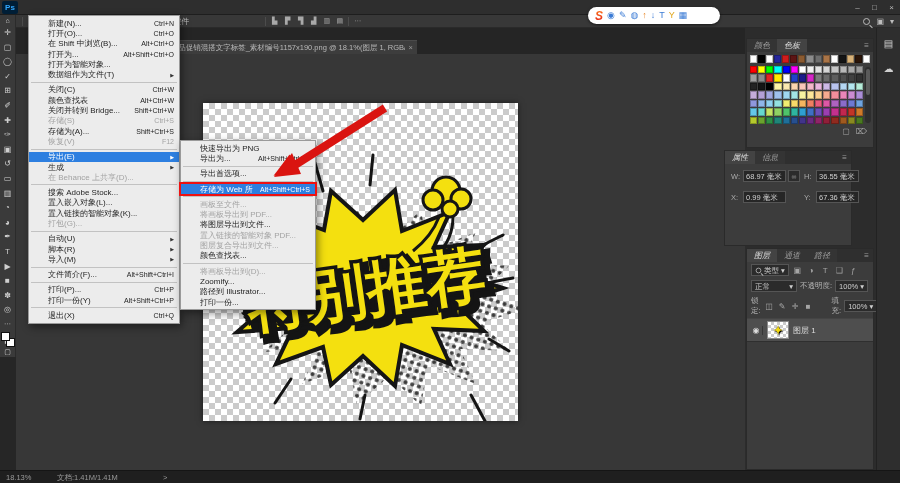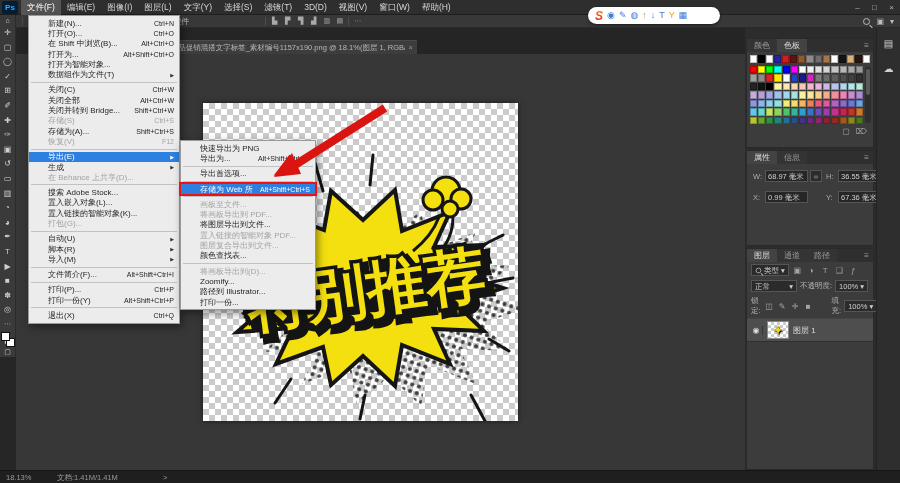--- a/index.html
+++ b/index.html
@@ -63,35 +63,35 @@
   .mi.disabled .lab, .mi.disabled .sc { color:#a3a3a3; }
   .mi.highlighted { background:#2d7fe0; } .mi.highlighted .lab, .mi.highlighted .sc, .mi.highlighted .arr { color:#fff; }
   .mi.annotated { box-shadow:0 0 0 2px #ee1111; position:relative; z-index:2; }
   .msep { height:5px; display:flex; align-items:center; padding:0 2px; }
   .msep i { display:block; width:100%; height:1px; background:#c2c2c2; }
 
   
   .dock-bg { position:absolute; top:28px; left:745px; width:131px; height:442px; background:#2c2c2c; z-index:3; }
   .panel { position:absolute; width:128px; background:#3c3c3c; border:1px solid #2a2a2a; z-index:4; }
   .ptabs { display:flex; height:13px; background:#2f2f2f; align-items:stretch; }
-  .ptab { padding:0 7px; line-height:13px; font-size:8px; color:#9e9e9e; background:#343434; }
+  .ptab { padding:0 7px; line-height:13px; font-size:8px; color:#9e9e9e; background:#343434;font-style:italic; }
   .ptab.active { background:#434343; color:#dcdcdc; }
   .pmenu { margin-left:auto; padding:0 4px; line-height:13px; color:#9e9e9e; font-size:8px; }
 
   #swatches-panel { left:746px; top:38px; height:110px; }
   .sw-recent { display:flex; gap:1px; padding:3px 3px 2px 3px; }
   .sw-recent .sw { width:7.5px; height:7.5px; }
   .sw-grid { padding:1px 10px 1px 3px; display:flex; flex-direction:column; gap:1px; position:relative; }
   .sw-row { display:flex; gap:1px; }
   .sw { width:7.5px; height:7.5px; border:1px solid rgba(0,0,0,.25); }
   .sw-scroll { position:absolute; right:2px; top:2px; bottom:2px; width:6px; background:#2e2e2e; border-radius:3px; }
   .sw-scroll i { position:absolute; left:1px; right:1px; top:2px; height:26px; background:#5a5a5a; border-radius:2px; }
   .pfooter { display:flex; justify-content:flex-end; gap:6px; padding:2px 6px; color:#a5a5a5; font-size:8px; }
 
-  #props-panel { left:746px; top:150px; height:96px; }
+  #props-panel { left:724px; top:150px; height:96px; }
   .props-head { display:flex; align-items:center; gap:5px; padding:4px 5px; border-bottom:1px solid #303030; }
   .props-thumb { width:14px; height:12px; background:#5a5a5a; color:#ddd; font-size:7px; display:flex; align-items:center; justify-content:center; border:1px solid #777; }
   .props-title { color:#d2d2d2; font-size:8px; }
   .pf-grid { padding:6px 6px; display:grid; grid-template-columns:10px 43px 14px 10px 43px; row-gap:9px; column-gap:2px; align-items:center; font-size:7.5px; color:#aaa; }
   .pf-val { background:#262626; border:1px solid #555; height:12px; line-height:11px; padding:0 2px; color:#cfcfcf; white-space:nowrap; overflow:hidden; }
   .pf-link { width:12px; height:12px; background:#2b2b2b; border:1px solid #555; color:#999; text-align:center; line-height:11px; font-size:7px; }
 
   #layers-panel { left:746px; top:248px; height:222px; }
   .l-row { display:flex; align-items:center; gap:3px; padding:2px 4px; font-size:7.5px; color:#b5b5b5; }
   .l-box { background:#2b2b2b; border:1px solid #555; height:12px; line-height:11px; padding:0 3px; color:#cfcfcf; display:inline-flex; align-items:center; gap:2px; }
@@ -112,33 +112,20 @@
   .statusbar .c { position:absolute; left:163px; top:2px; }
 
   
   .arrow-overlay { position:absolute; inset:0; z-index:90; pointer-events:none; }
 </style>
 </head>
 <body>
 
 <div class="titlebar">
   <div class="ps-logo">Ps</div>
-  <div style="display:flex">
-      <span class="mbi active">文件(F)</span>
-      <span class="mbi">编辑(E)</span>
-      <span class="mbi">图像(I)</span>
-      <span class="mbi">图层(L)</span>
-      <span class="mbi">文字(Y)</span>
-      <span class="mbi">选择(S)</span>
-      <span class="mbi">滤镜(T)</span>
-      <span class="mbi">3D(D)</span>
-      <span class="mbi">视图(V)</span>
-      <span class="mbi">窗口(W)</span>
-      <span class="mbi">帮助(H)</span>
-    </div>
   <div class="win-controls">
     <span>–</span>
     <span>□</span>
     <span>×</span>
   </div>
 </div>
 
 <div class="optionsbar">
   <div class="grp">
     <span class="tool-badge">✛</span>
@@ -537,21 +524,21 @@
       <span class="arr">▶</span>
     </div>
     <div class="msep">
       <i></i>
     </div>
     <div class="mi">
       <span class="lab">关闭(C)</span>
       <span class="sc">Ctrl+W</span>
     </div>
     <div class="mi">
-      <span class="lab">关闭全部</span>
+      <span class="lab">颜色查找表</span>
       <span class="sc">Alt+Ctrl+W</span>
     </div>
     <div class="mi">
       <span class="lab">关闭并转到 Bridge...</span>
       <span class="sc">Shift+Ctrl+W</span>
     </div>
     <div class="mi disabled">
       <span class="lab">存储(S)</span>
       <span class="sc">Ctrl+S</span>
     </div>

